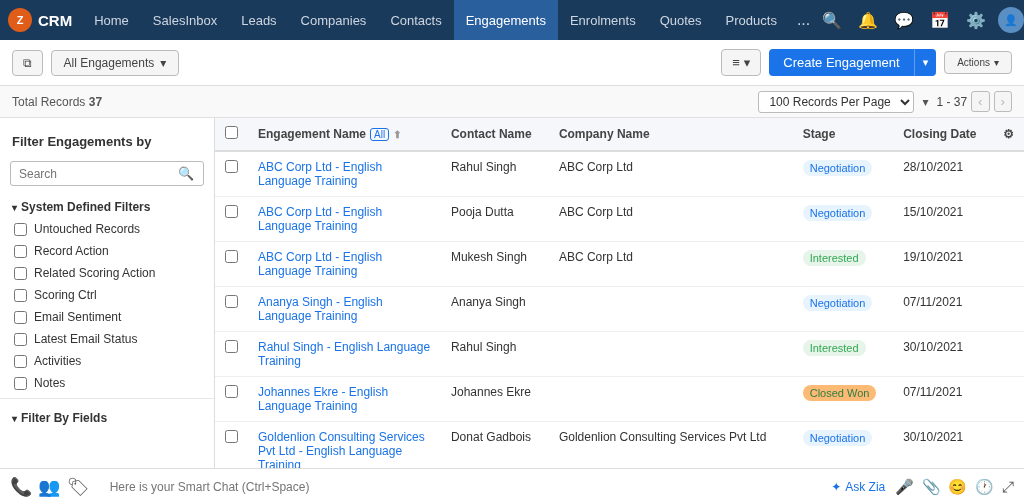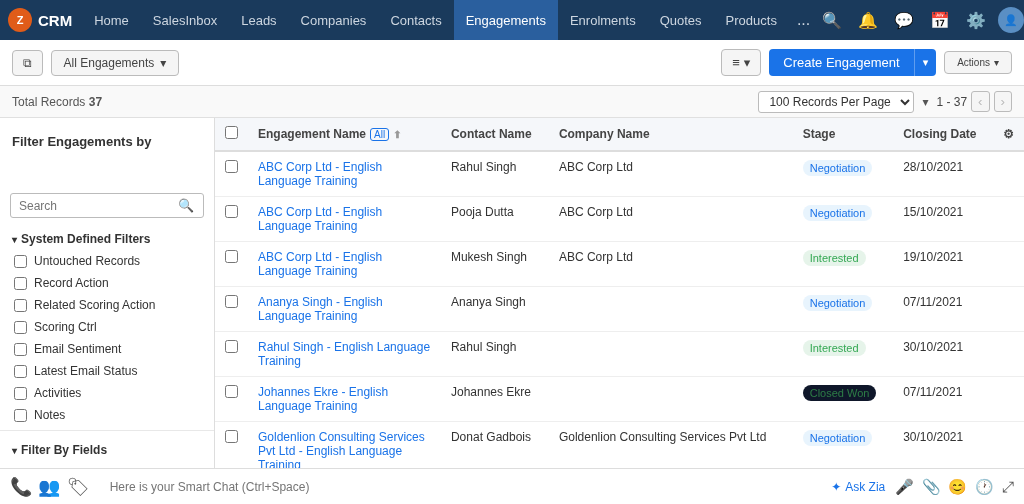--- a/index.html
+++ b/index.html
@@ -58,41 +58,41 @@
 
     
     .main-content { display: flex; height: calc(504px - 40px - 46px - 32px - 36px); }
 
     
     .sidebar {
       width: 215px; min-width: 215px; background: #fff; border-right: 1px solid #ddd; overflow-y: auto; padding: 10px 0;
     }
     .sidebar-title { font-size: 13px; font-weight: 600; color: #333; padding: 6px 12px; }
     .search-box { padding: 6px 10px; }
-    .search-input-wrap { display: flex; align-items: center; border: 1px solid #bbb; border-radius: 3px; background: #fff; padding: 4px 8px; gap: 4px; margin-top: 32px; }
+    .search-input-wrap { display: flex; align-items: center; border: 1px solid #bbb; border-radius: 3px; background: #fff; padding: 4px 8px; gap: 4px; }
     .search-input { border: none; outline: none; font-size: 12px; color: #333; flex: 1; width: 100%; }
     .section-header { font-size: 12px; font-weight: 600; color: #333; padding: 8px 12px 4px; display: flex; align-items: center; gap: 4px; cursor: pointer; }
     .section-header .arrow { font-size: 10px; }
     .filter-item { display: flex; align-items: center; gap: 7px; padding: 4px 14px; font-size: 12px; color: #333; cursor: pointer; }
     .filter-item input[type=checkbox] { width: 13px; height: 13px; cursor: pointer; }
     .section-divider { height: 1px; background: #e8e8e8; margin: 4px 0; }
 
     
     .table-wrap { flex: 1; overflow: auto; background: #fff; }
     table { width: 100%; border-collapse: collapse; font-size: 13px; }
     thead tr { background: #f5f7fa; border-bottom: 1px solid #ddd; }
     thead th { padding: 8px 10px; text-align: left; font-weight: 600; color: #444; font-size: 12px; white-space: nowrap; border-bottom: 2px solid #ddd; position: sticky; top: 0; background: #f5f7fa; z-index: 1; }
     thead th .th-inner { display: flex; align-items: center; gap: 4px; }
     tbody tr { border-bottom: 1px solid #eee; }
     tbody td { padding: 8px 10px; color: #333; font-size: 12px; vertical-align: top; }
     td.engagement-name { color: #1a73e8; cursor: pointer; max-width: 180px; }
     .stage-badge { font-size: 11px; padding: 2px 7px; border-radius: 10px; display: inline-block; }
     .stage-negotiation { background: #e8f4fd; color: #1a73e8; }
     .stage-interested { background: #e6f4ea; color: #34a853; }
-    .stage-closed-won { background: #0f172a; color: #2d7d46; }
+    .stage-closed-won { background: #fdba74; color: #2d7d46; }
 
     
     .bottom-bar {
       background: #fff; border-top: 1px solid #ddd; height: 36px; display: flex; align-items: center; padding: 0 10px; gap: 10px; font-size: 12px; color: #555;
     }
     .bottom-icons { display: flex; gap: 6px; align-items: center; }
     .bottom-icon { font-size: 18px; cursor: pointer; color: #555; }
     .chat-area { display: flex; align-items: center; gap: 8px; flex: 1; padding: 0 10px; }
     .chat-input { flex: 1; border: none; outline: none; font-size: 12px; color: #777; background: transparent; }
     .ask-zia { display: flex; align-items: center; gap: 4px; margin-left: auto; font-size: 12px; color: #1a73e8; cursor: pointer; }

